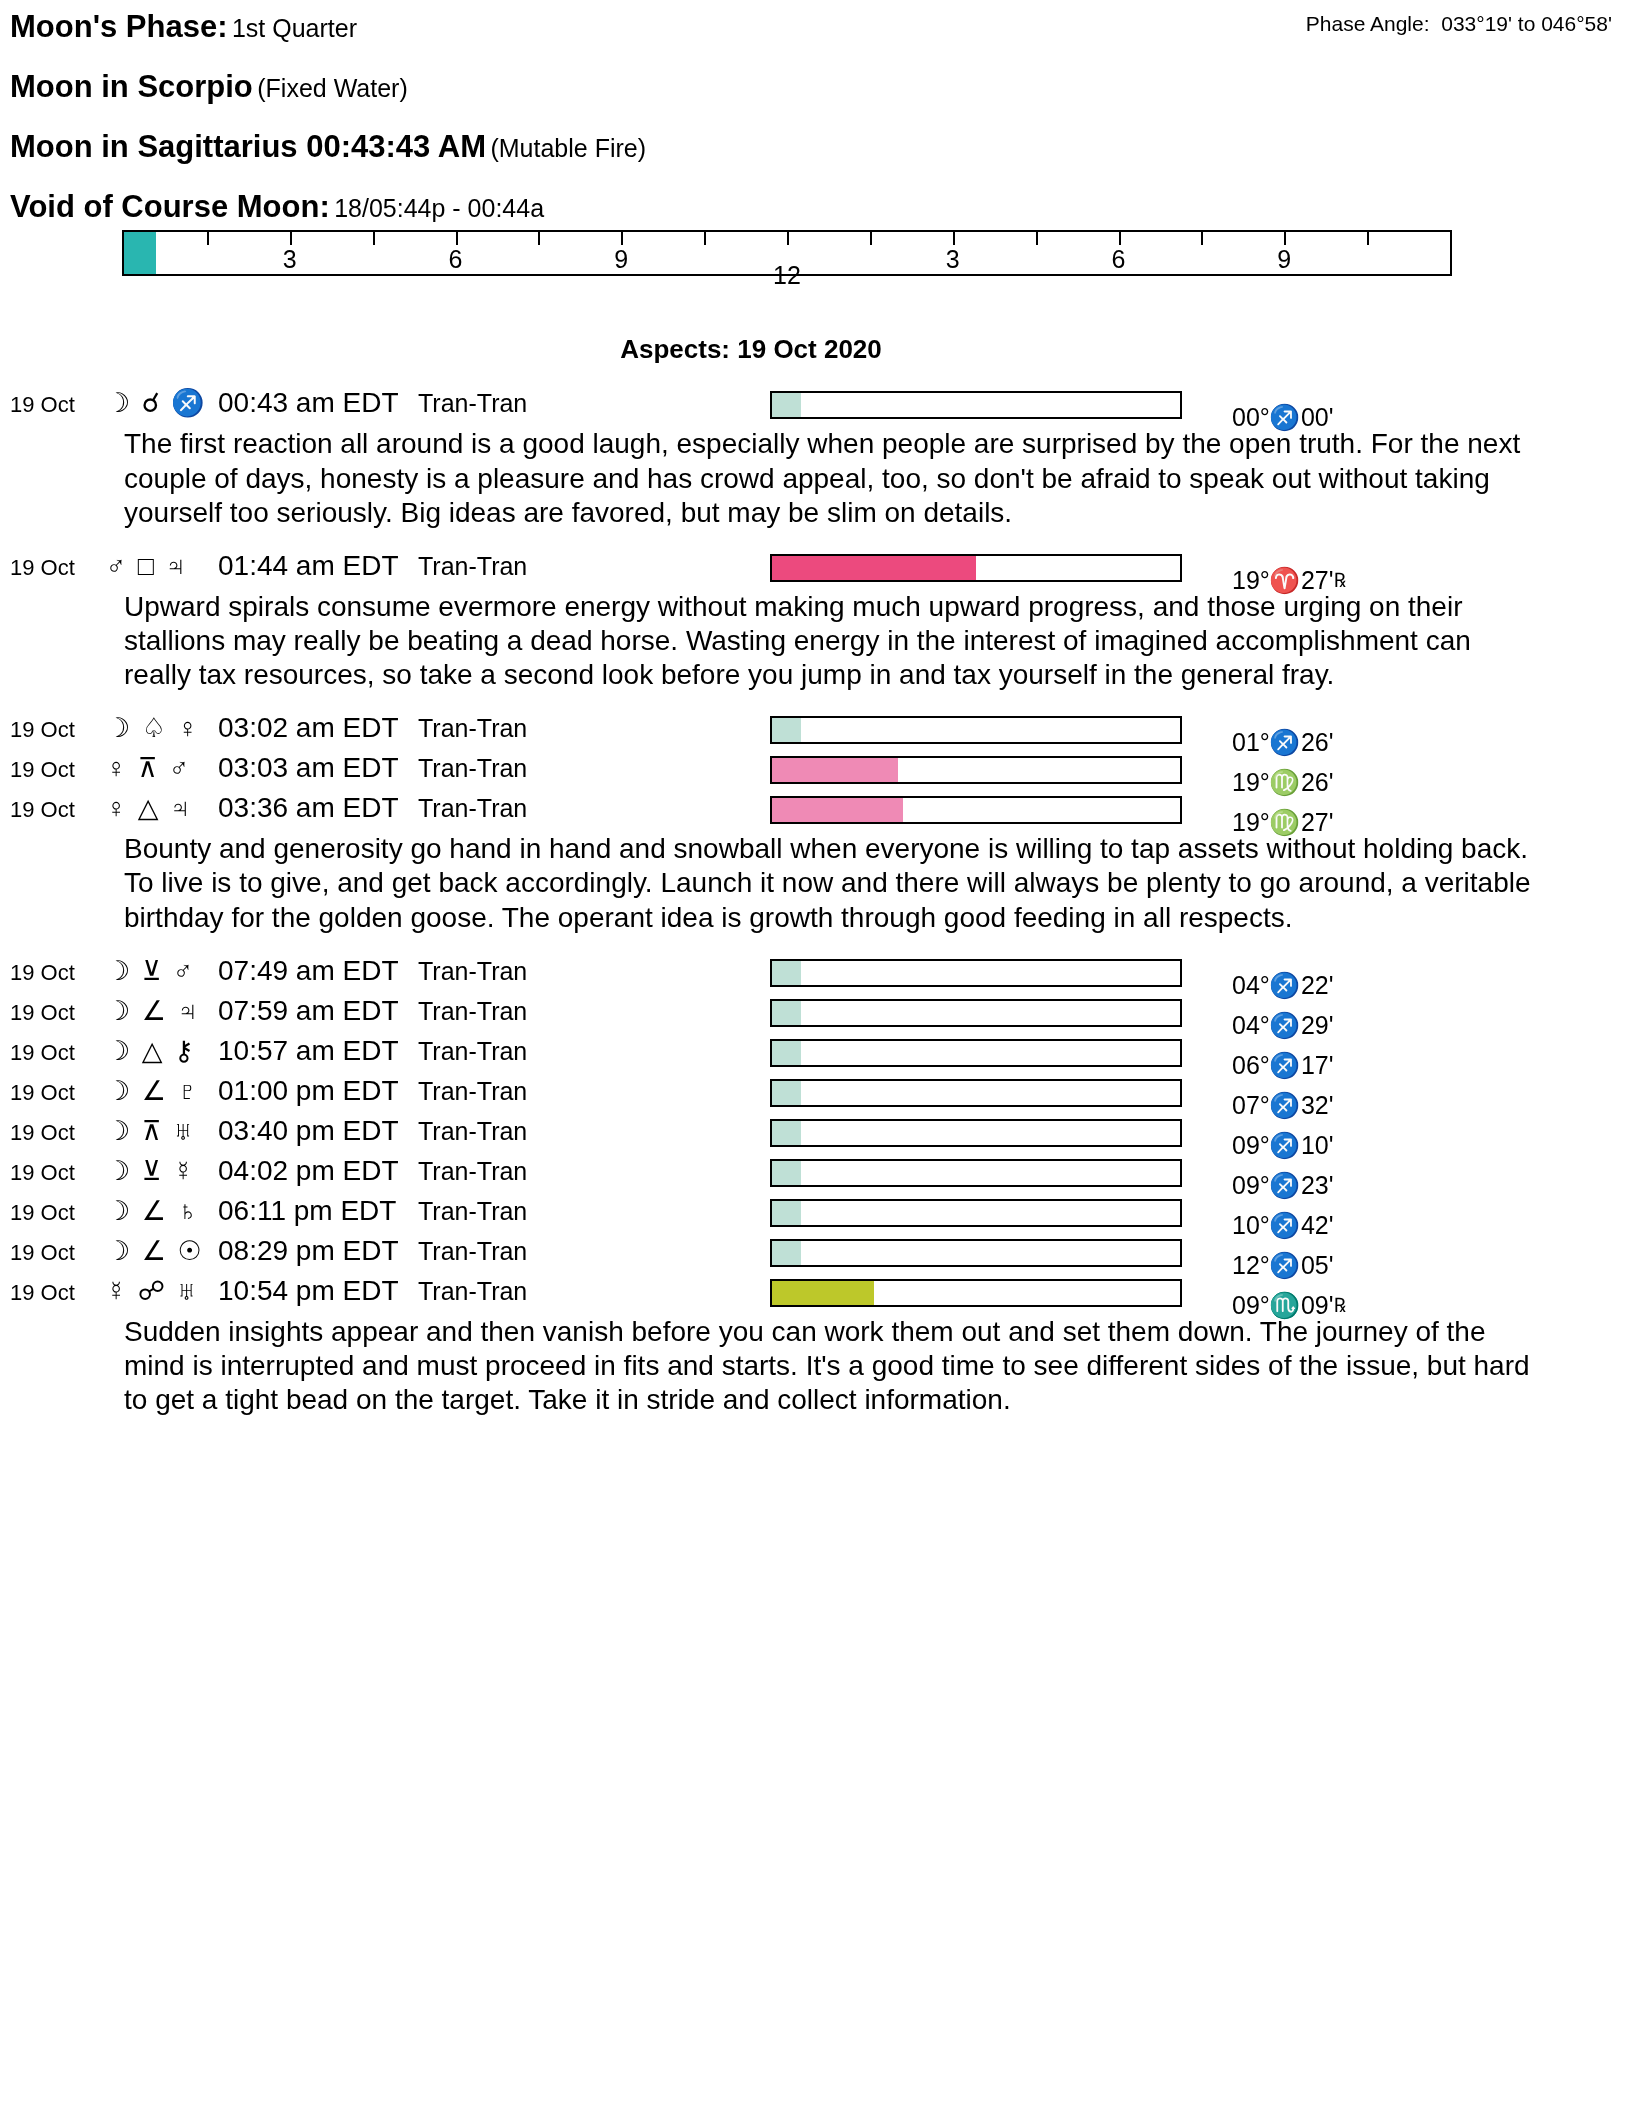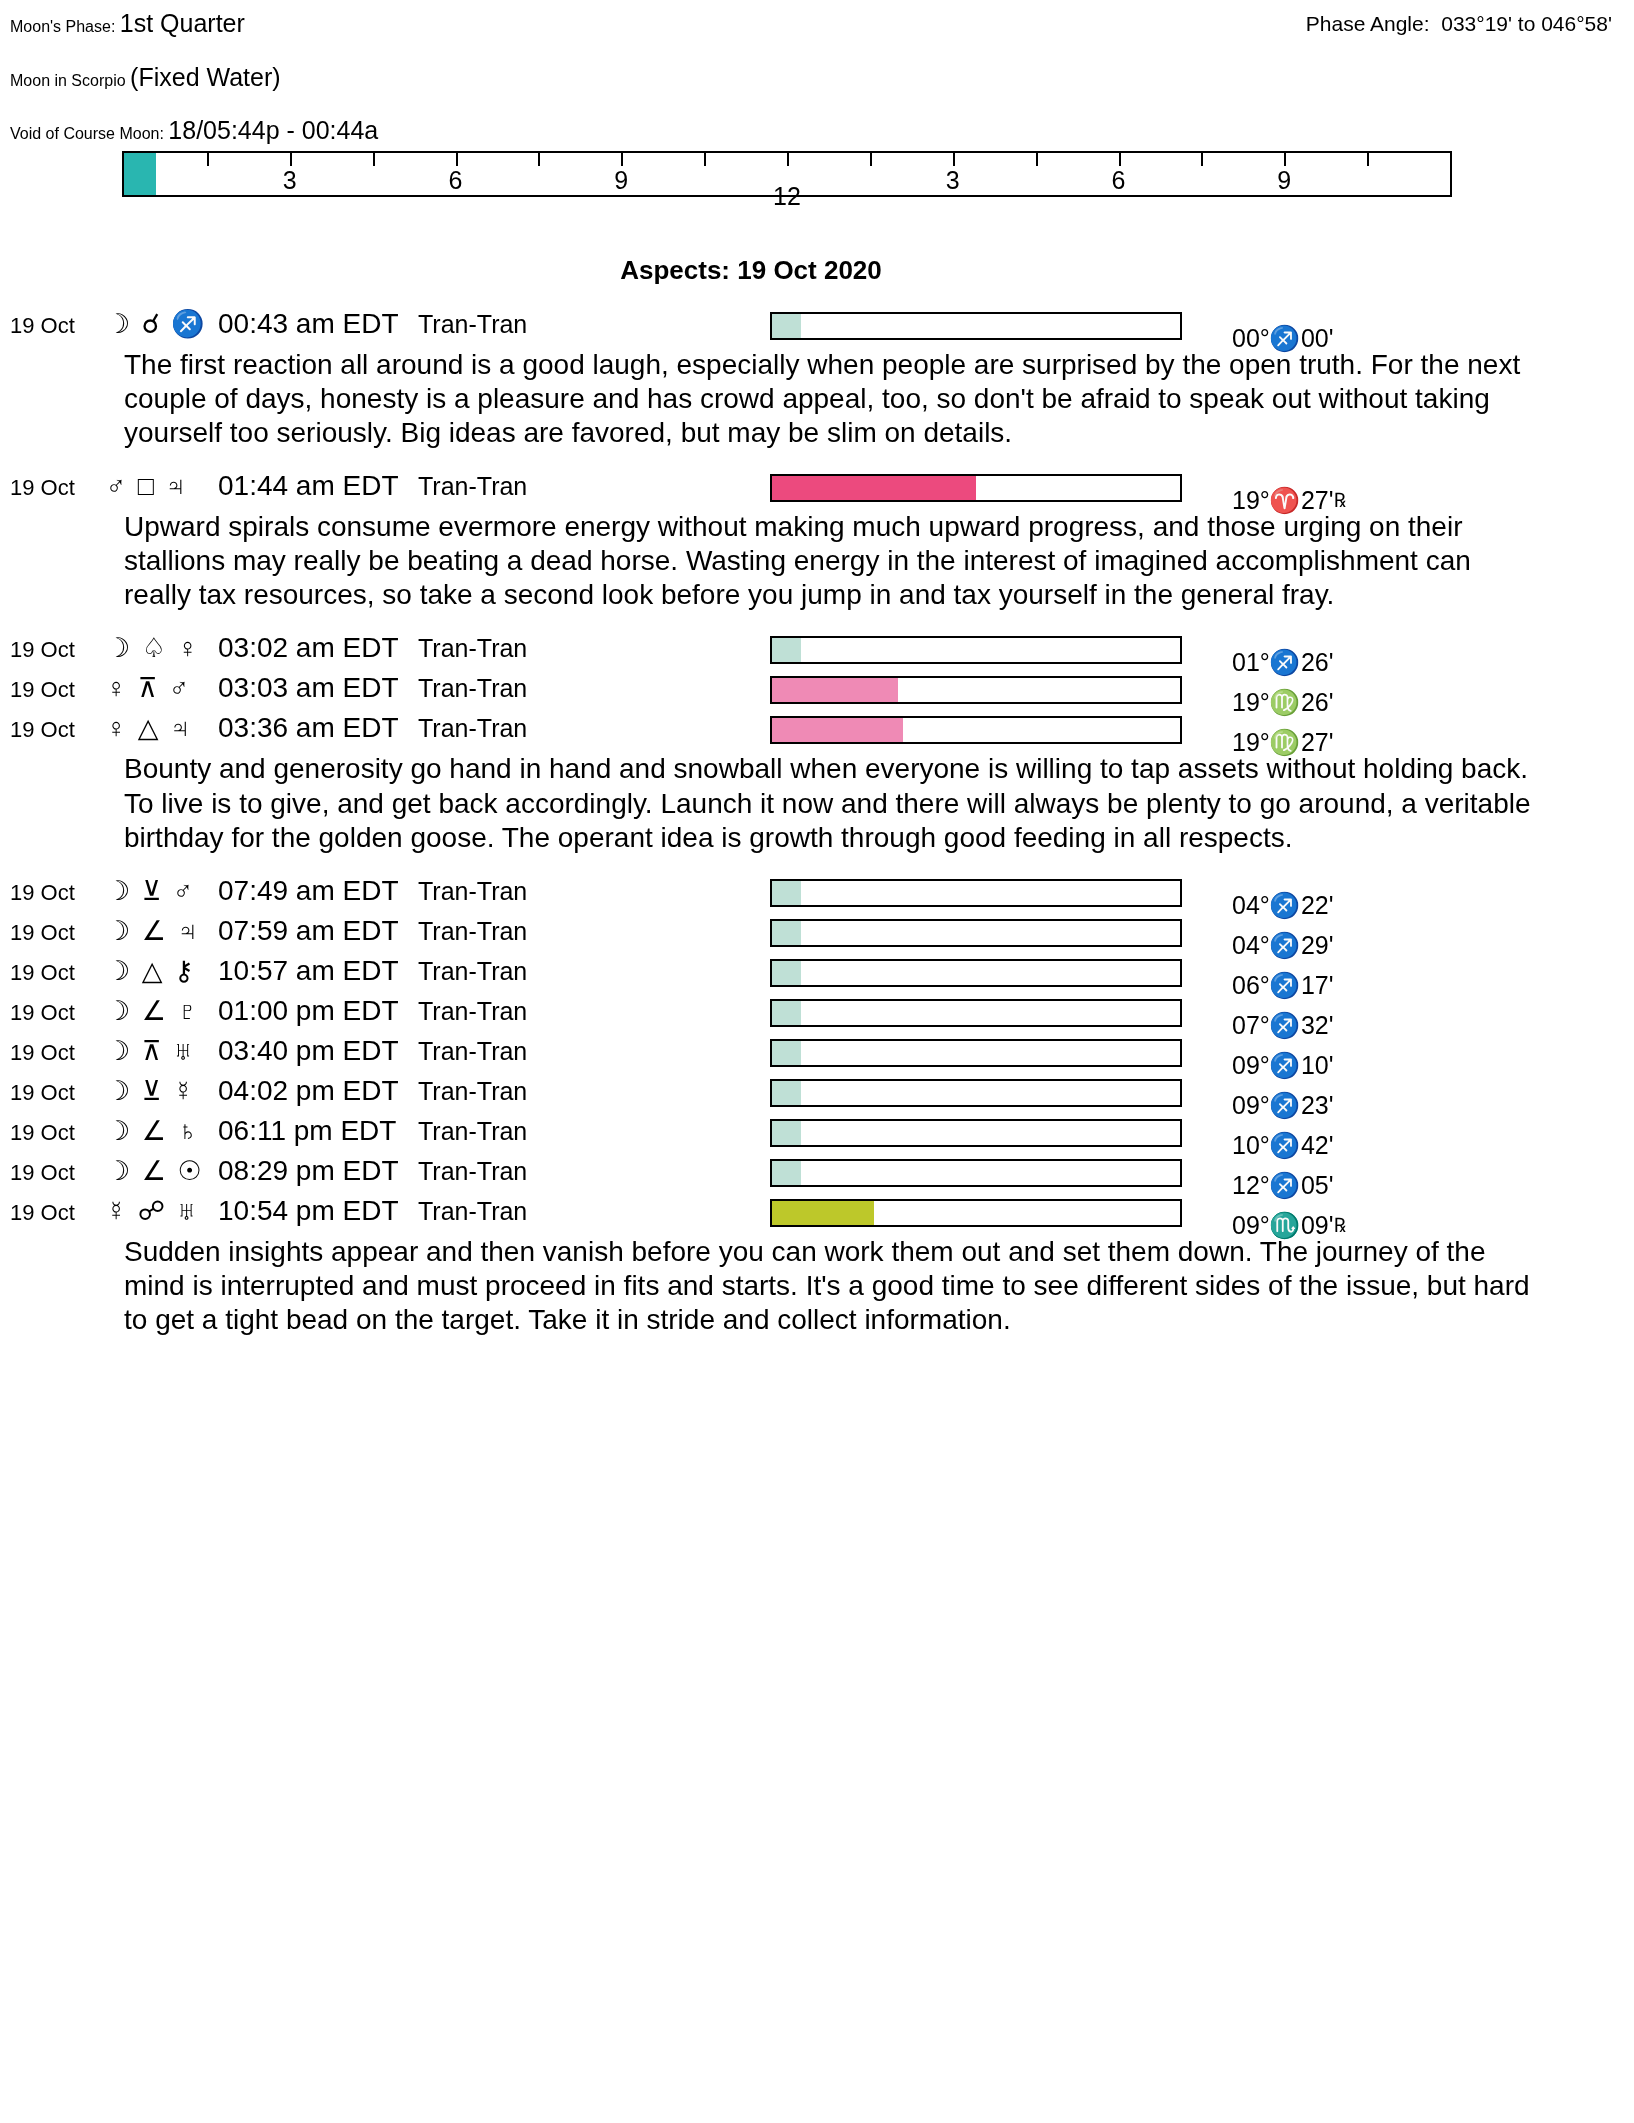--- a/index.html
+++ b/index.html
@@ -20,22 +20,22 @@
     position: relative;
   }
 
   
   .hdr-row {
     position: relative;
     margin: 0 0 26px 0;
     line-height: 1.1;
   }
   .hdr-label {
-    font-size: 16px;
-    font-weight: normal;
+    font-size: 31px;
+    font-weight: bold;
   }
   .hdr-value {
     font-size: 25px;
     font-weight: normal;
   }
   .phase-angle {
     position: absolute;
     right: 0;
     top: 2px;
     font-size: 21px;
@@ -168,20 +168,24 @@
     <span class="hdr-label">Moon's Phase:</span>
     <span class="hdr-value">1st Quarter</span>
     <span class="phase-angle">Phase Angle:  033°19' to 046°58'</span>
   </div>
 
   <div class="hdr-row">
     <span class="hdr-label">Moon in Scorpio</span>
     <span class="hdr-value">(Fixed Water)</span>
   </div>
 
+  <div class="hdr-row">
+    <span class="hdr-label">Moon in Sagittarius 00:43:43 AM</span>
+    <span class="hdr-value">(Mutable Fire)</span>
+  </div>
 
   <div class="hdr-row" style="margin-bottom:0">
     <span class="hdr-label">Void of Course Moon:</span>
     <span class="hdr-value">18/05:44p -  00:44a</span>
   </div>
 
   <div class="ruler-wrap">
     <div class="ruler" id="ruler">
       <div class="fill" id="ruler-fill" style="width: 2.4%;"></div>
       <div class="labels" id="ruler-labels">

